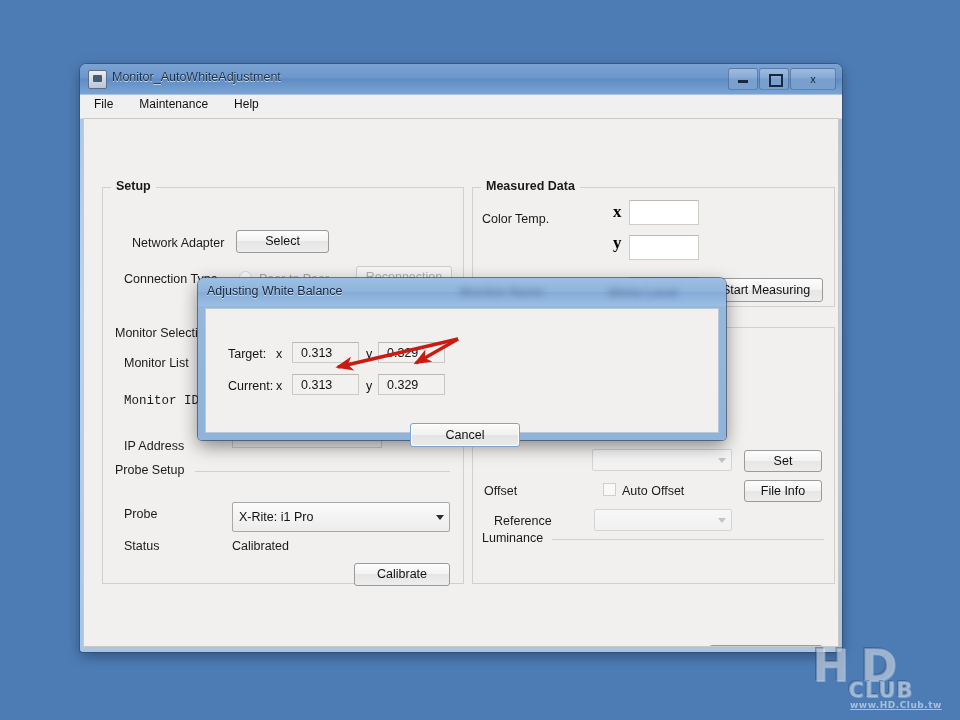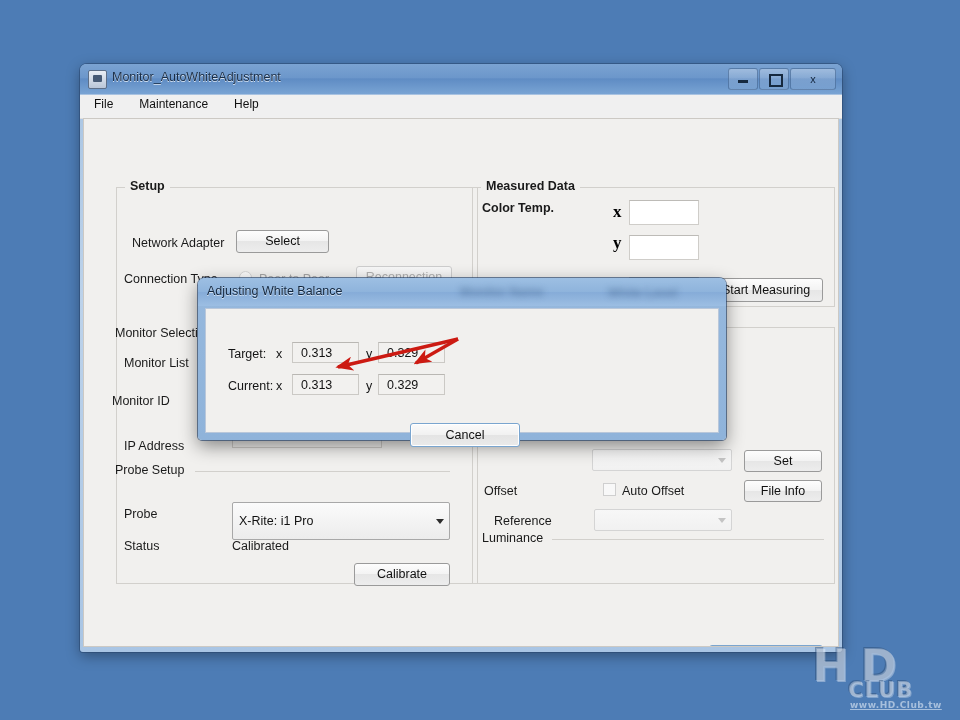--- a/index.html
+++ b/index.html
@@ -372,21 +372,21 @@
     </div>
 
     <div id="menubar">
       <div class="menu-item">File</div>
       <div class="menu-item">Maintenance</div>
       <div class="menu-item">Help</div>
     </div>
 
     <div id="client">
 
-      <div class="group" style="left:18px; top:60px; width:362px; height:405px;margin-left:14px;">
+      <div class="group" style="left:18px; top:60px; width:362px; height:405px;">
         <div class="gb-frame"></div>
         <div class="gb-title">Setup</div>
       </div>
 
 
       <div class="lbl" style="left:48px; top:117px;">Network Adapter</div>
       <div class="btn" style="left:152px; top:111px; width:93px; height:23px;">Select</div>
 
       <div class="lbl" style="left:40px; top:153px;">Connection Type</div>
       <div class="radio dim" style="left:155px; top:152px;"></div>
@@ -399,48 +399,48 @@
       <div class="subsec" style="left:31px; top:207px; width:338px;">
         <span>Monitor Selection</span>
         <span class="line" style="left:108px; width:227px;"></span>
       </div>
 
       <div class="lbl" style="left:40px; top:237px;">Monitor List</div>
       <div class="combo dim" style="left:148px; top:232px; width:218px; height:22px;">
         <span class="arrow"></span>
       </div>
 
-      <div class="lbl" style="left:28px; top:275px;">Monitor ID</div>
+      <div class="lbl" style="left:40px; top:275px;font-family:Liberation Mono, monospace;">Monitor ID</div>
       <div class="field" style="left:148px; top:270px; width:150px; height:22px;"></div>
 
       <div class="lbl" style="left:40px; top:320px;">IP Address</div>
       <div class="field" style="left:148px; top:307px; width:150px; height:22px;"></div>
 
       <div class="subsec" style="left:31px; top:344px; width:338px;">
         <span>Probe Setup</span>
         <span class="line" style="left:80px; width:255px;"></span>
       </div>
 
       <div class="lbl" style="left:40px; top:388px;">Probe</div>
-      <div class="combo" style="left:148px; top:383px; width:218px; height:38px;">
+      <div class="combo" style="left:148px; top:383px; width:218px; height:30px;">
         <span>X-Rite: i1 Pro</span>
         <span class="arrow"></span>
       </div>
 
       <div class="lbl" style="left:40px; top:420px;">Status</div>
       <div class="lbl" style="left:148px; top:420px;">Calibrated</div>
 
       <div class="btn" style="left:270px; top:444px; width:96px; height:23px;">Calibrate</div>
 
       <div class="group" style="left:388px; top:60px; width:363px; height:128px;">
         <div class="gb-frame"></div>
         <div class="gb-title">Measured Data</div>
       </div>
 
-      <div class="lbl" style="left:398px; top:82px;font-weight:bold;">Color Temp.</div>
+      <div class="lbl" style="left:398px; top:93px;">Color Temp.</div>
       <div class="bigx" style="left:529px; top:83px;">x</div>
       <div class="field white" style="left:545px; top:81px; width:70px; height:25px;"></div>
 
       <div class="bigx" style="left:529px; top:114px;">y</div>
       <div class="field white" style="left:545px; top:116px; width:70px; height:25px;"></div>
 
       <div class="lbl" style="left:398px; top:165px;">Luminance</div>
       <div class="bigx" style="left:529px; top:157px;">Y</div>
       <div class="field white" style="left:545px; top:158px; width:70px; height:25px;"></div>
       <div class="btn" style="left:625px; top:159px; width:114px; height:24px;">Start Measuring</div>

